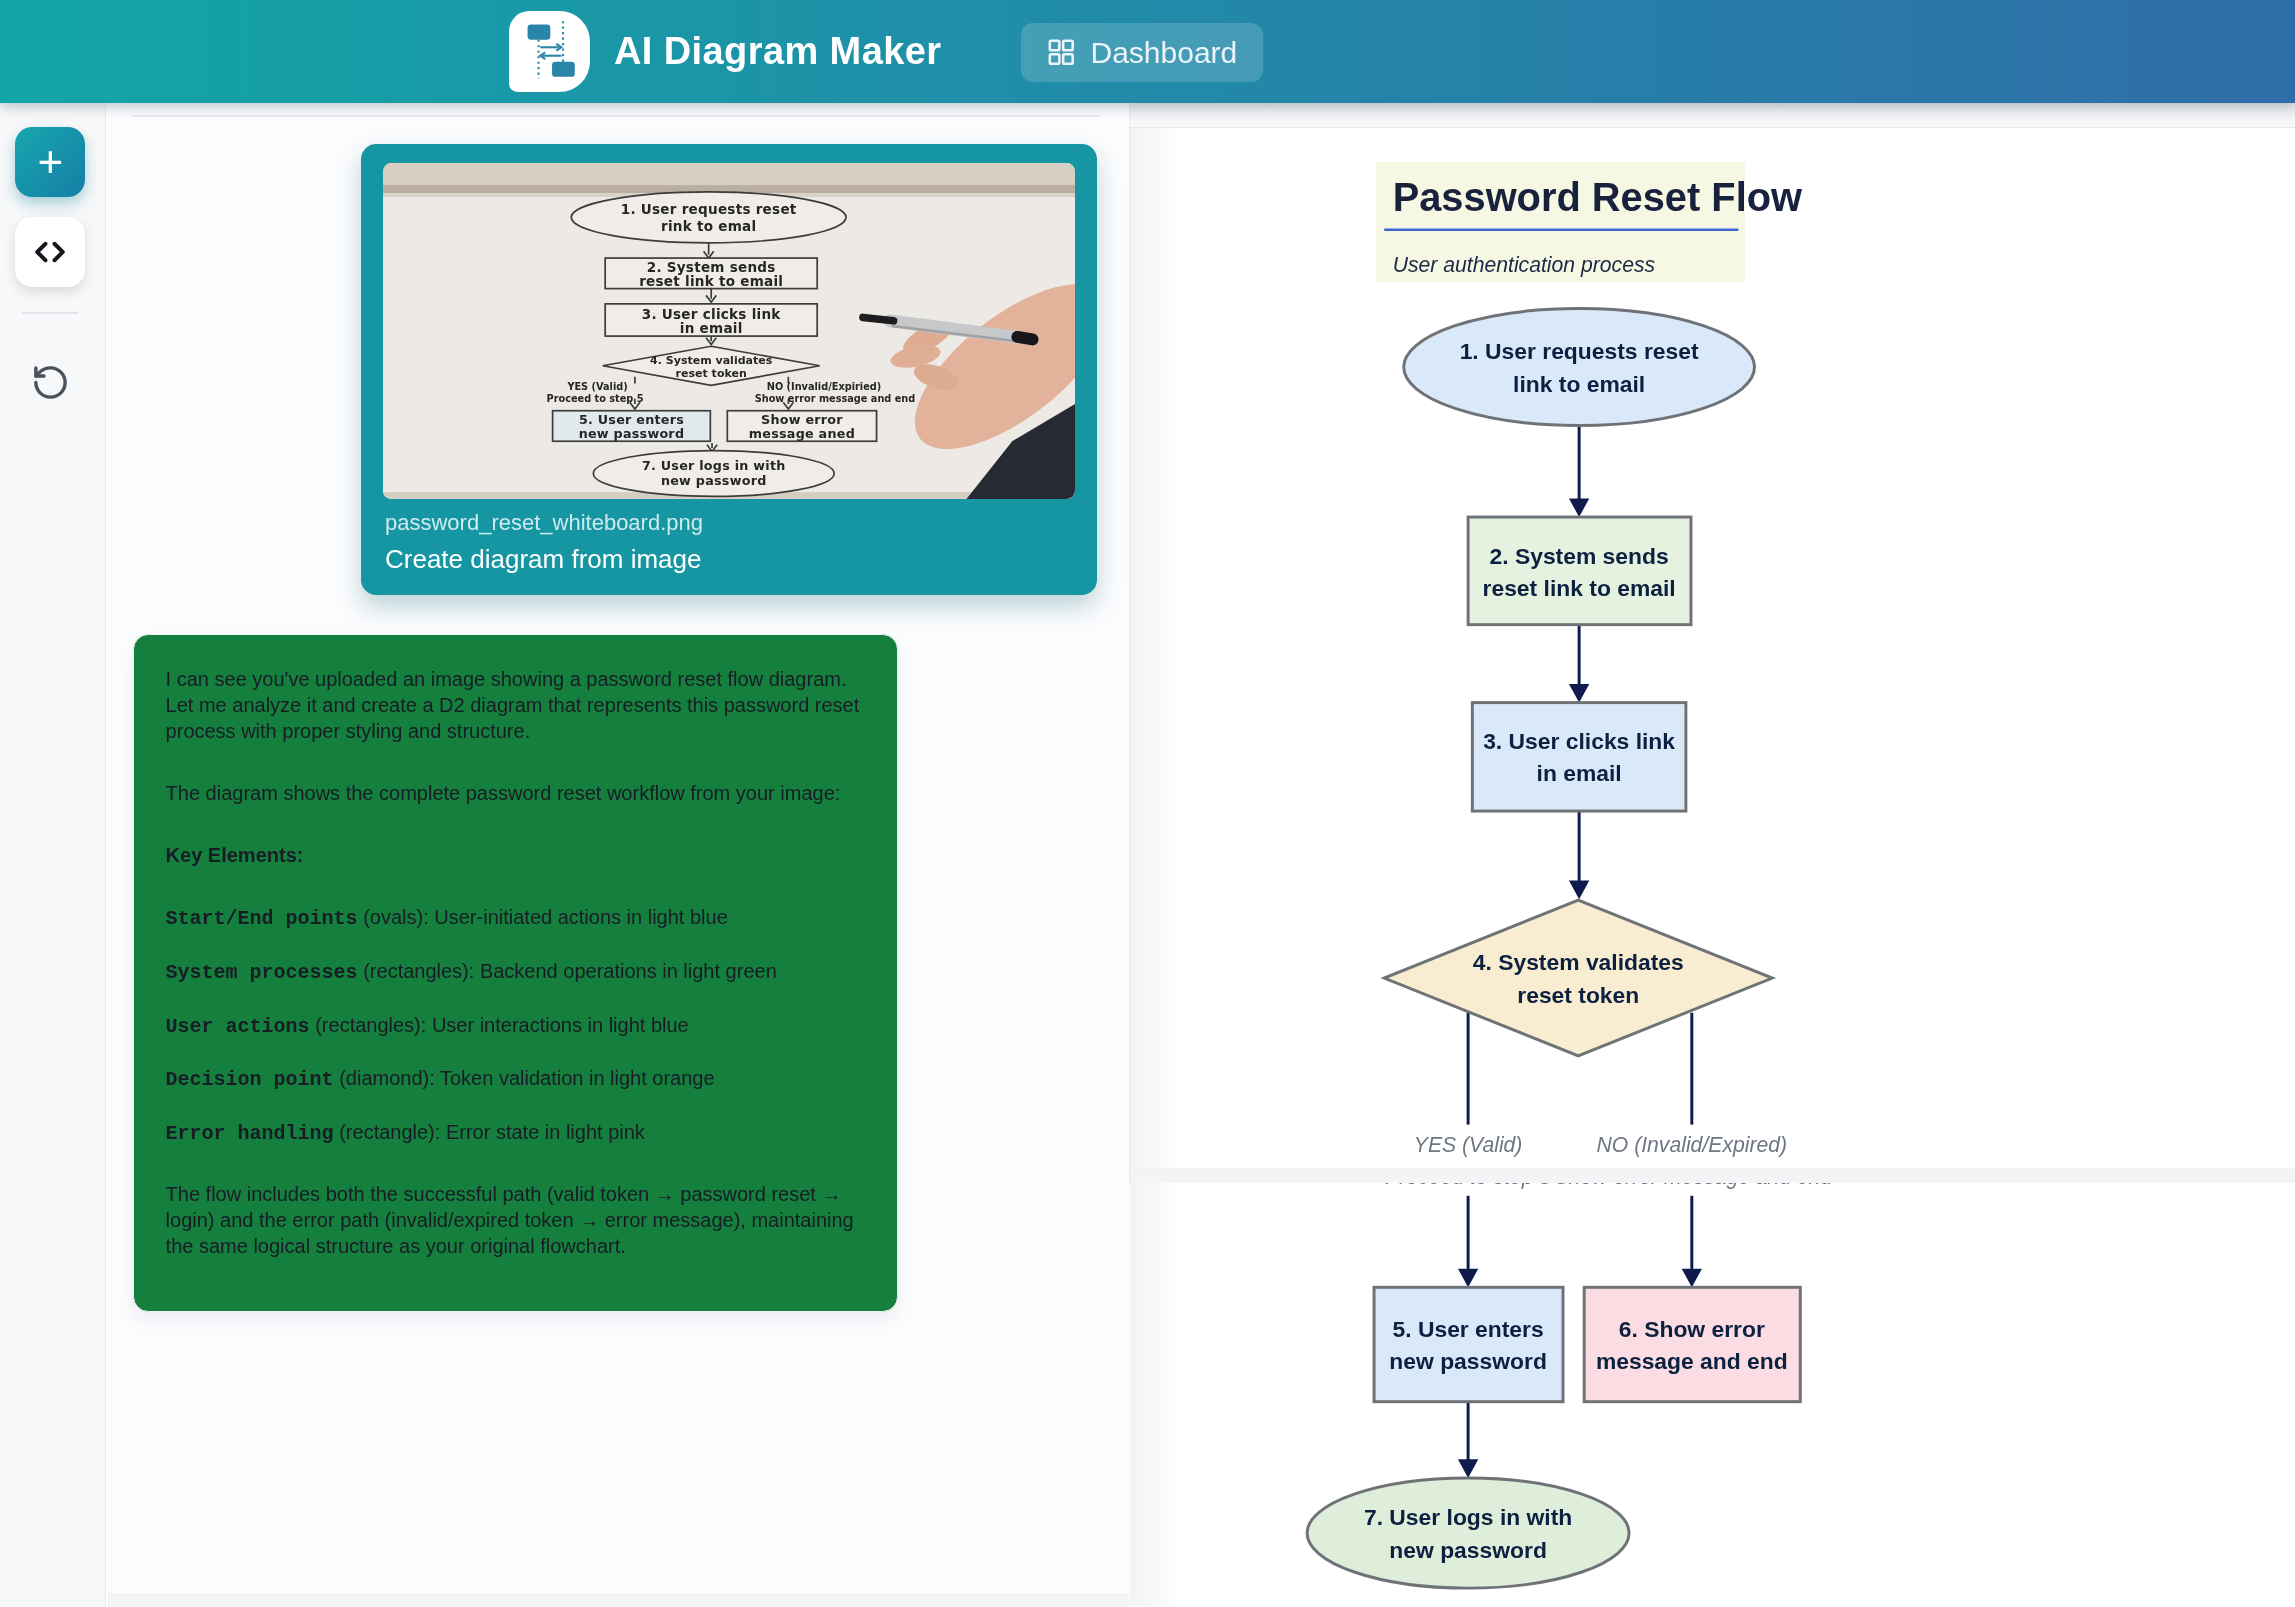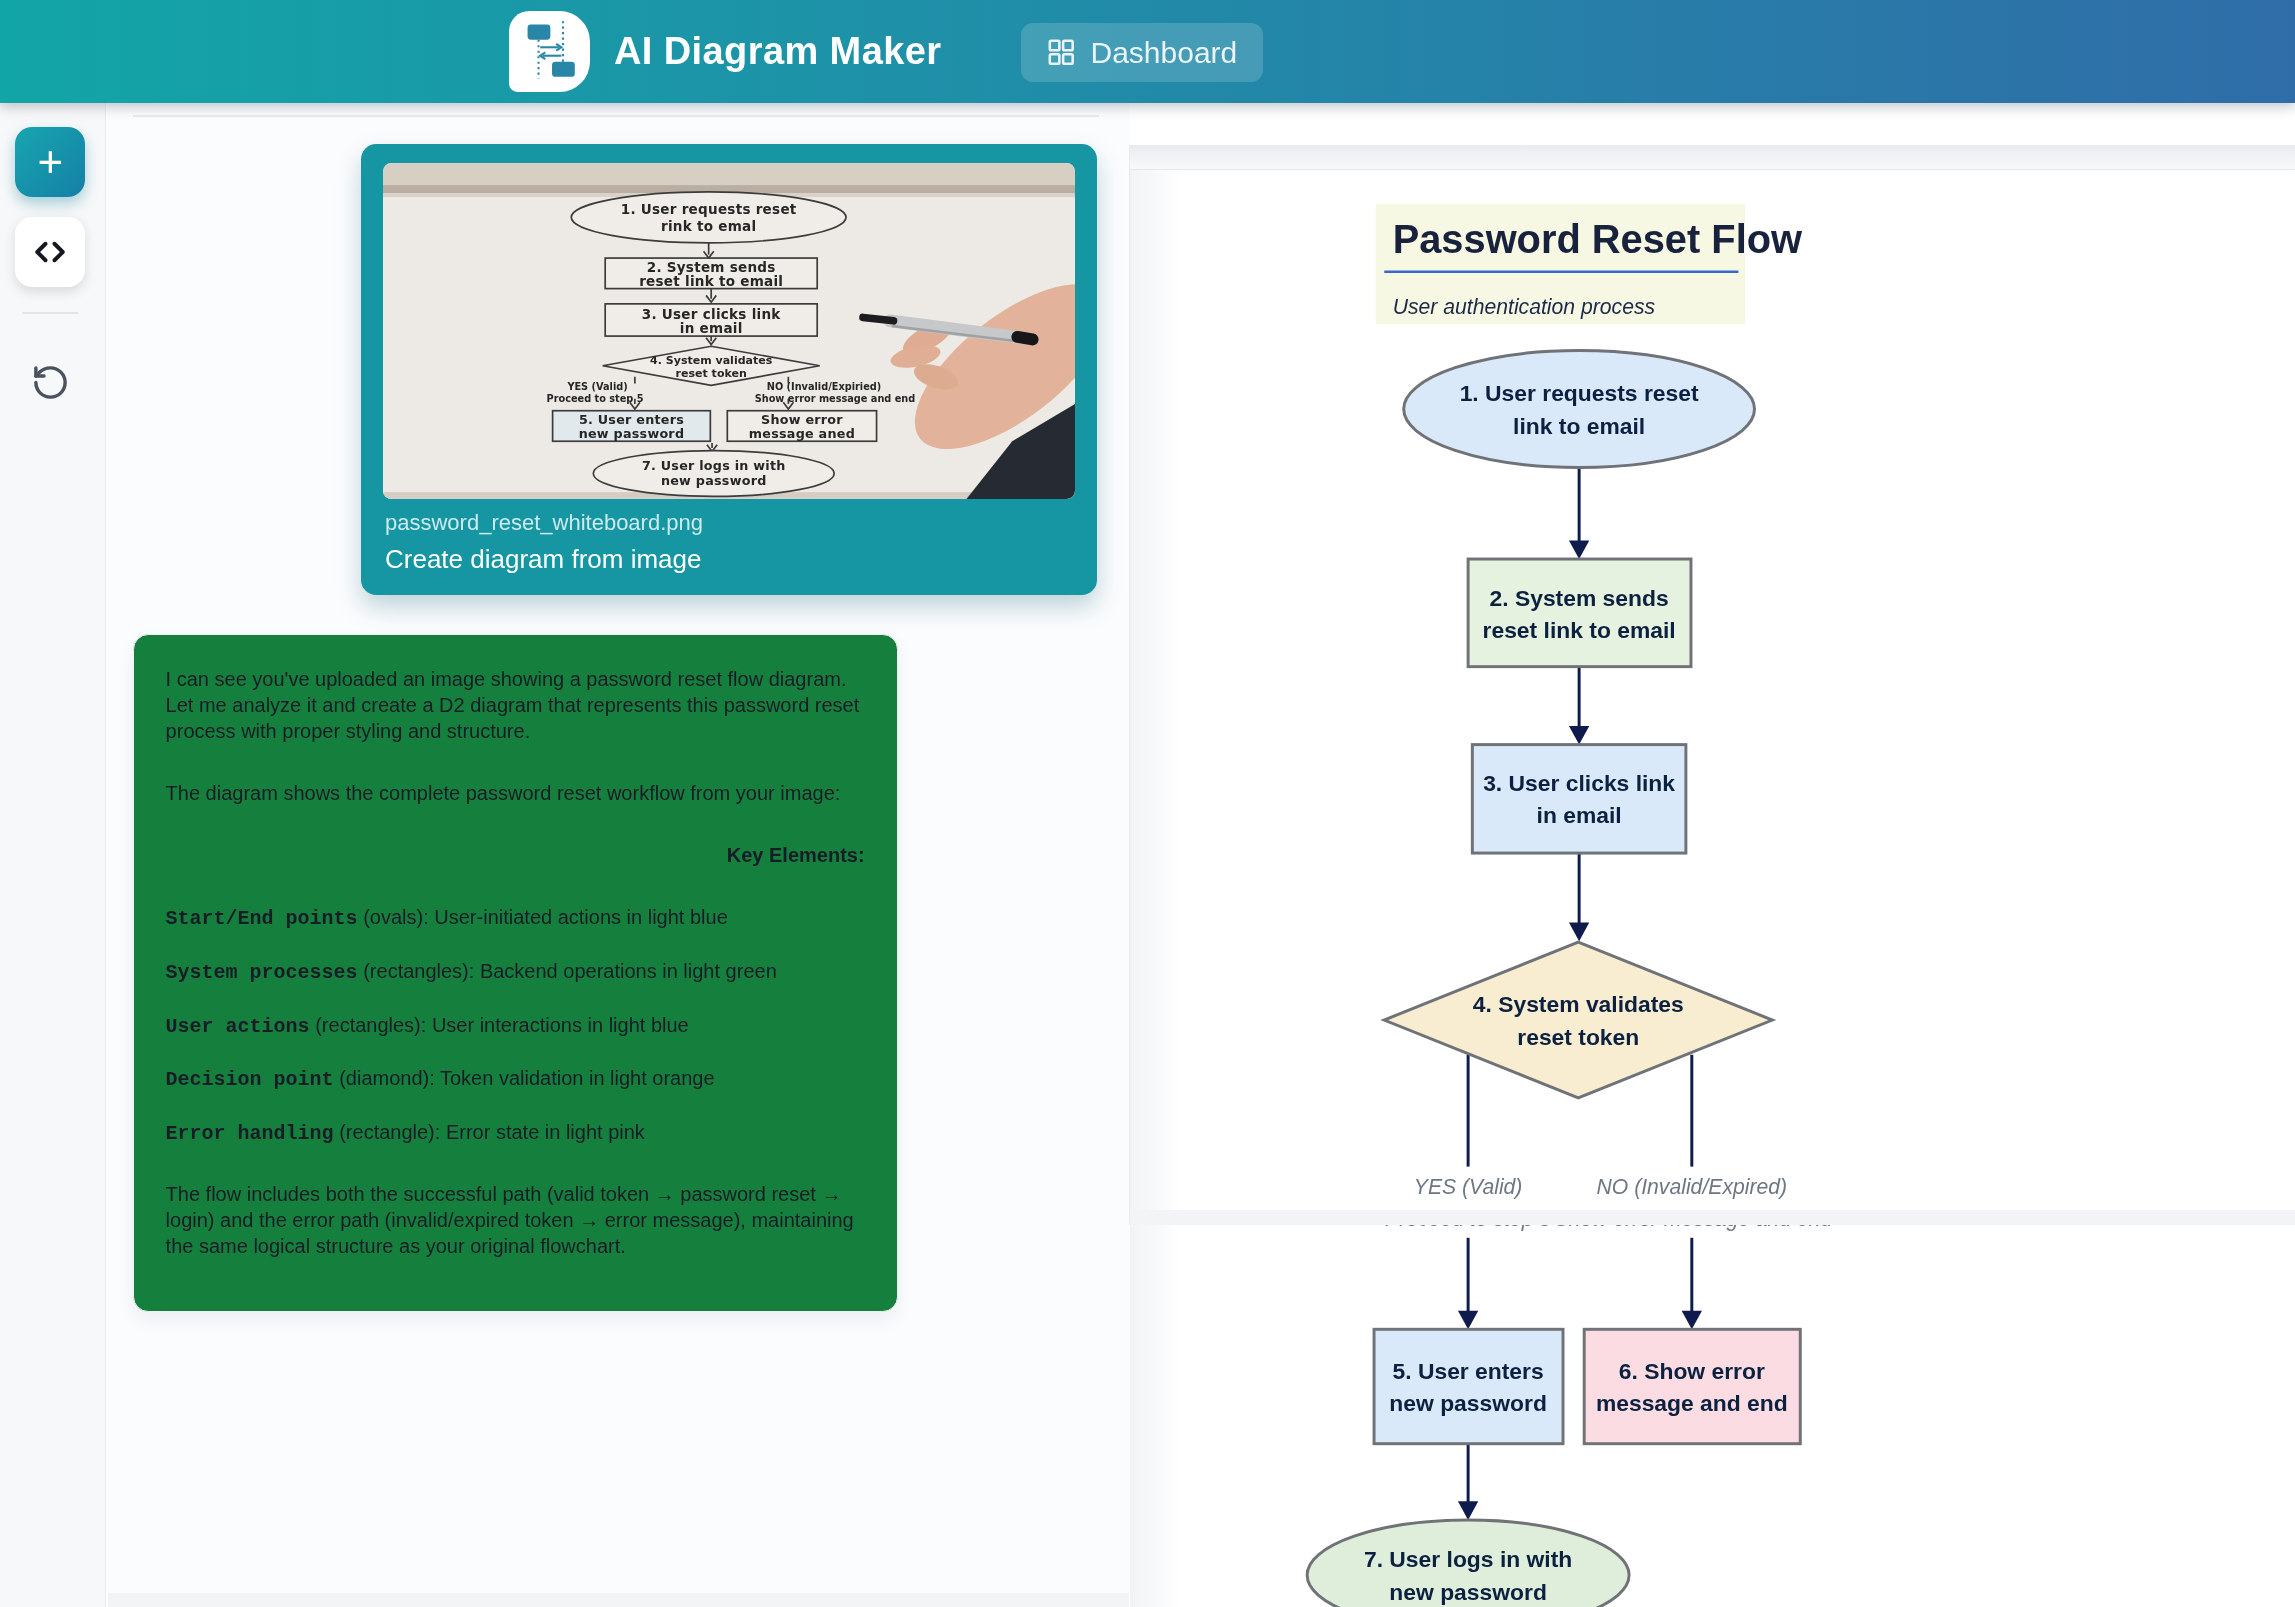--- a/index.html
+++ b/index.html
@@ -42,28 +42,28 @@
   .wb-photo { position:absolute; left:22px; top:18.6px; width:692px; height:336px;
     border-radius:8.5px; overflow:hidden; background:#edeae6; }
   .card-filename { position:absolute; left:24px; top:366px; font-size:22px; color:#cdeaee; }
   .card-action { position:absolute; left:24px; top:400px; font-size:26px; color:#ffffff; }
 
   .msg-bubble { position:absolute; left:24.6px; top:531px; width:765px;
     background:#15803d; border:1.7px solid #eef0f3; border-radius:15.3px;
     box-shadow:0 8.5px 18.6px rgba(25,35,55,.06);
     padding:30.5px 32px 34px 32px; color:#171c26; font-size:20px; line-height:1.31; }
   .msg-bubble p { margin-bottom:36px; }
-  .msg-h { font-weight:700; margin-bottom:36px;text-align:right; }
+  .msg-h { font-weight:700; margin-bottom:36px; }
   .bullet { margin-bottom:25.4px; }
   .bullet .b { font-weight:700;font-family:Liberation Mono, monospace; }
   .msg-bubble .last { margin-bottom:17px; }
 
   
   .diagram-panel { position:absolute; left:1129px; top:103px; width:1166px; height:1080px;
-    background:#ffffff; border-left:1.7px solid #e8eaed;margin-top:42px; }
+    background:#ffffff; border-left:1.7px solid #e8eaed; }
   .panel-topstrip { position:absolute; left:0; top:0; width:100%; height:25.4px;
     background:linear-gradient(#e9ebee,#f8f9fb); border-bottom:1.7px solid #e5e7ea; z-index:5; }
   .panel-leftshade { position:absolute; left:0; top:25.4px; width:51px; height:1478px;
     background:linear-gradient(90deg,#f1f3f5,rgba(255,255,255,0)); z-index:4; }
   .panel-bottomband { position:absolute; left:0; bottom:0; width:100%; height:15.3px;
     background:#f3f4f6; z-index:5; }
   .diagram-svg { position:absolute; left:0; top:25.4px; width:1166px; height:1478px; }
 
   .diagram-svg text { font-family:"Liberation Sans", sans-serif; }
   .node-label { font-size:27px; font-weight:700; fill:#0c2040; text-anchor:middle; }

